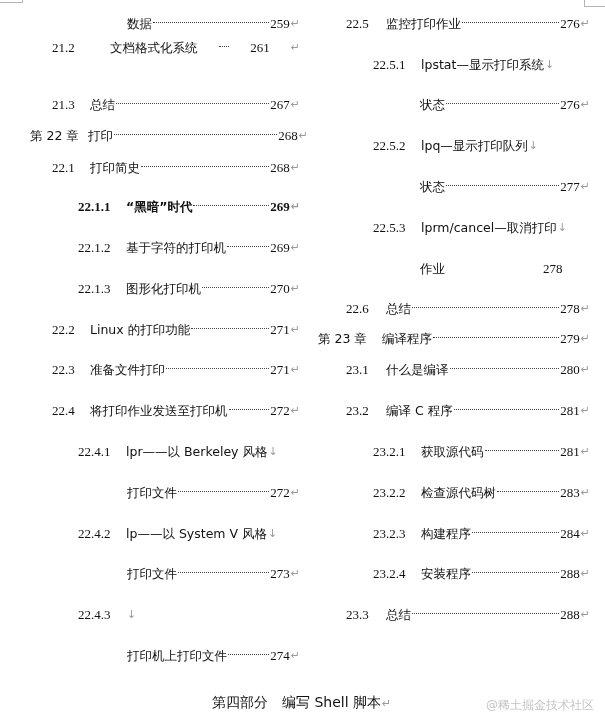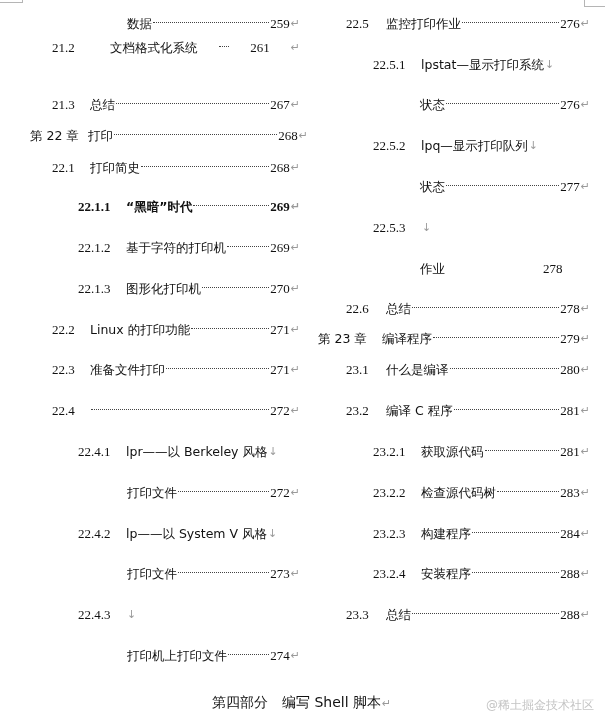--- a/index.html
+++ b/index.html
@@ -92,20 +92,21 @@
     </div>
     <div class="entry" style="top: 362px; left: 52px; width: 248px;">
       <span class="num" style="width: 38px;">22.3</span>
       <span class="title">准备文件打印</span>
       <span class="dots"></span>
       <span class="page">271</span>
       <span class="mark">↵</span>
     </div>
     <div class="entry" style="top: 403px; left: 52px; width: 248px;">
       <span class="num" style="width: 38px;">22.4</span>
+      <span class="title">将打印作业发送至打印机</span>
       <span class="dots"></span>
       <span class="page">272</span>
       <span class="mark">↵</span>
     </div>
     <div class="entry" style="top: 444px; left: 78px;">
       <span class="num" style="width: 48px;">22.4.1</span>
       <span class="title">lpr——以 Berkeley 风格</span>
       <span class="mark">↓</span>
     </div>
     <div class="entry" style="top: 485px; left: 127px; width: 173px;">
@@ -161,20 +162,21 @@
       <span class="mark">↓</span>
     </div>
     <div class="entry" style="top: 179px; left: 120px; width: 170px;">
       <span class="title">状态</span>
       <span class="dots"></span>
       <span class="page">277</span>
       <span class="mark">↵</span>
     </div>
     <div class="entry" style="top: 220px; left: 73px;">
       <span class="num" style="width: 48px;">22.5.3</span>
+      <span class="title">lprm/cancel—取消打印</span>
       <span class="mark">↓</span>
     </div>
     <div class="entry" style="top: 261px; left: 120px; width: 170px; gap: 48px;">
       <span class="title">作业</span>
       <span class="dots"></span>
       <span class="page">278</span>
       <span class="mark">↵</span>
     </div>
     <div class="entry" style="top: 301px; left: 46px; width: 244px;">
       <span class="num" style="width: 40px;">22.6</span>

